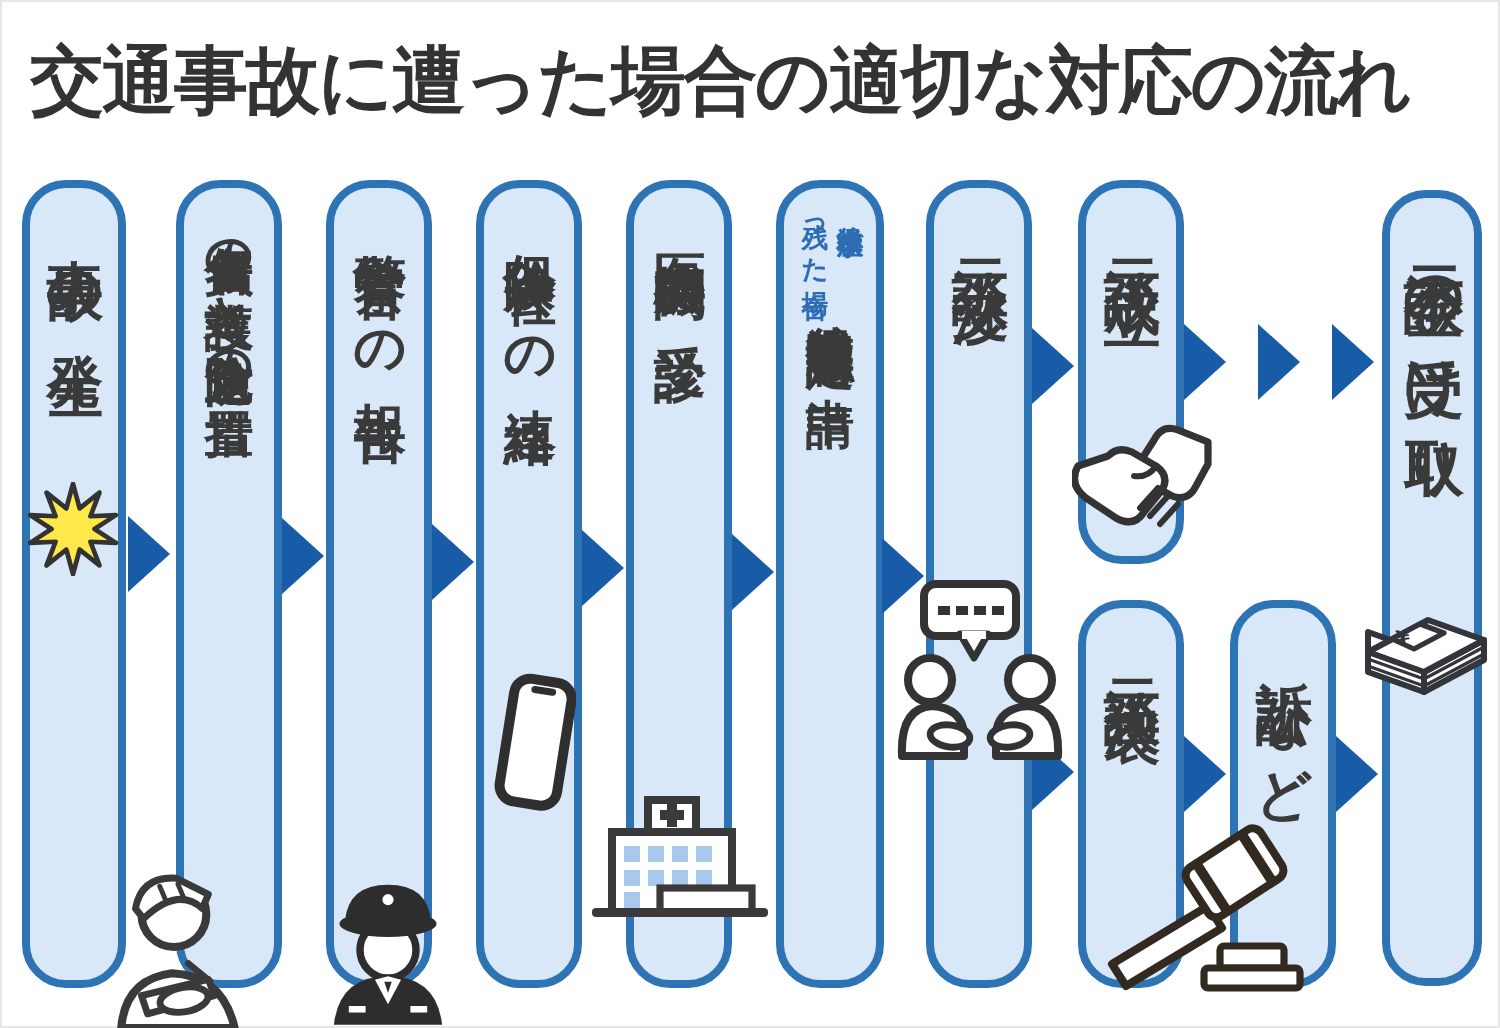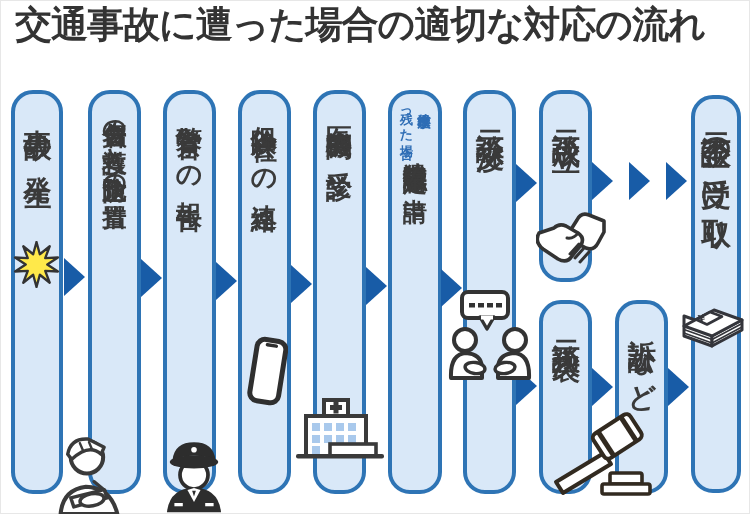--- a/index.html
+++ b/index.html
@@ -2,21 +2,21 @@
 <html lang="ja"><head>
 <meta charset="utf-8">
 <style>
   html,body { margin:0; padding:0; background:#fff; }
   .canvas {
     position:relative; width:750px; height:514px; background:#ffffff;
     overflow:hidden; font-family:"DejaVu Sans","Liberation Sans",sans-serif;
     box-shadow: inset 0 0 0 1px #e7e7e7;
   }
   .title {
-    position:absolute; left:15px; top:0; margin:0;
+    position:absolute; left:15px; top:16px; margin:0;
     font-size:37px; font-weight:800; color:#333333; letter-spacing:-1px;
     white-space:nowrap;
   }
   .pill {
     position:absolute; box-sizing:border-box;
     background:#d9e8f8; border:4px solid #2e74b5; border-radius:22px;
     display:flex; flex-direction:column; align-items:center; z-index:1;
   }
   .vlabel {
     writing-mode:vertical-rl; text-orientation:upright;

